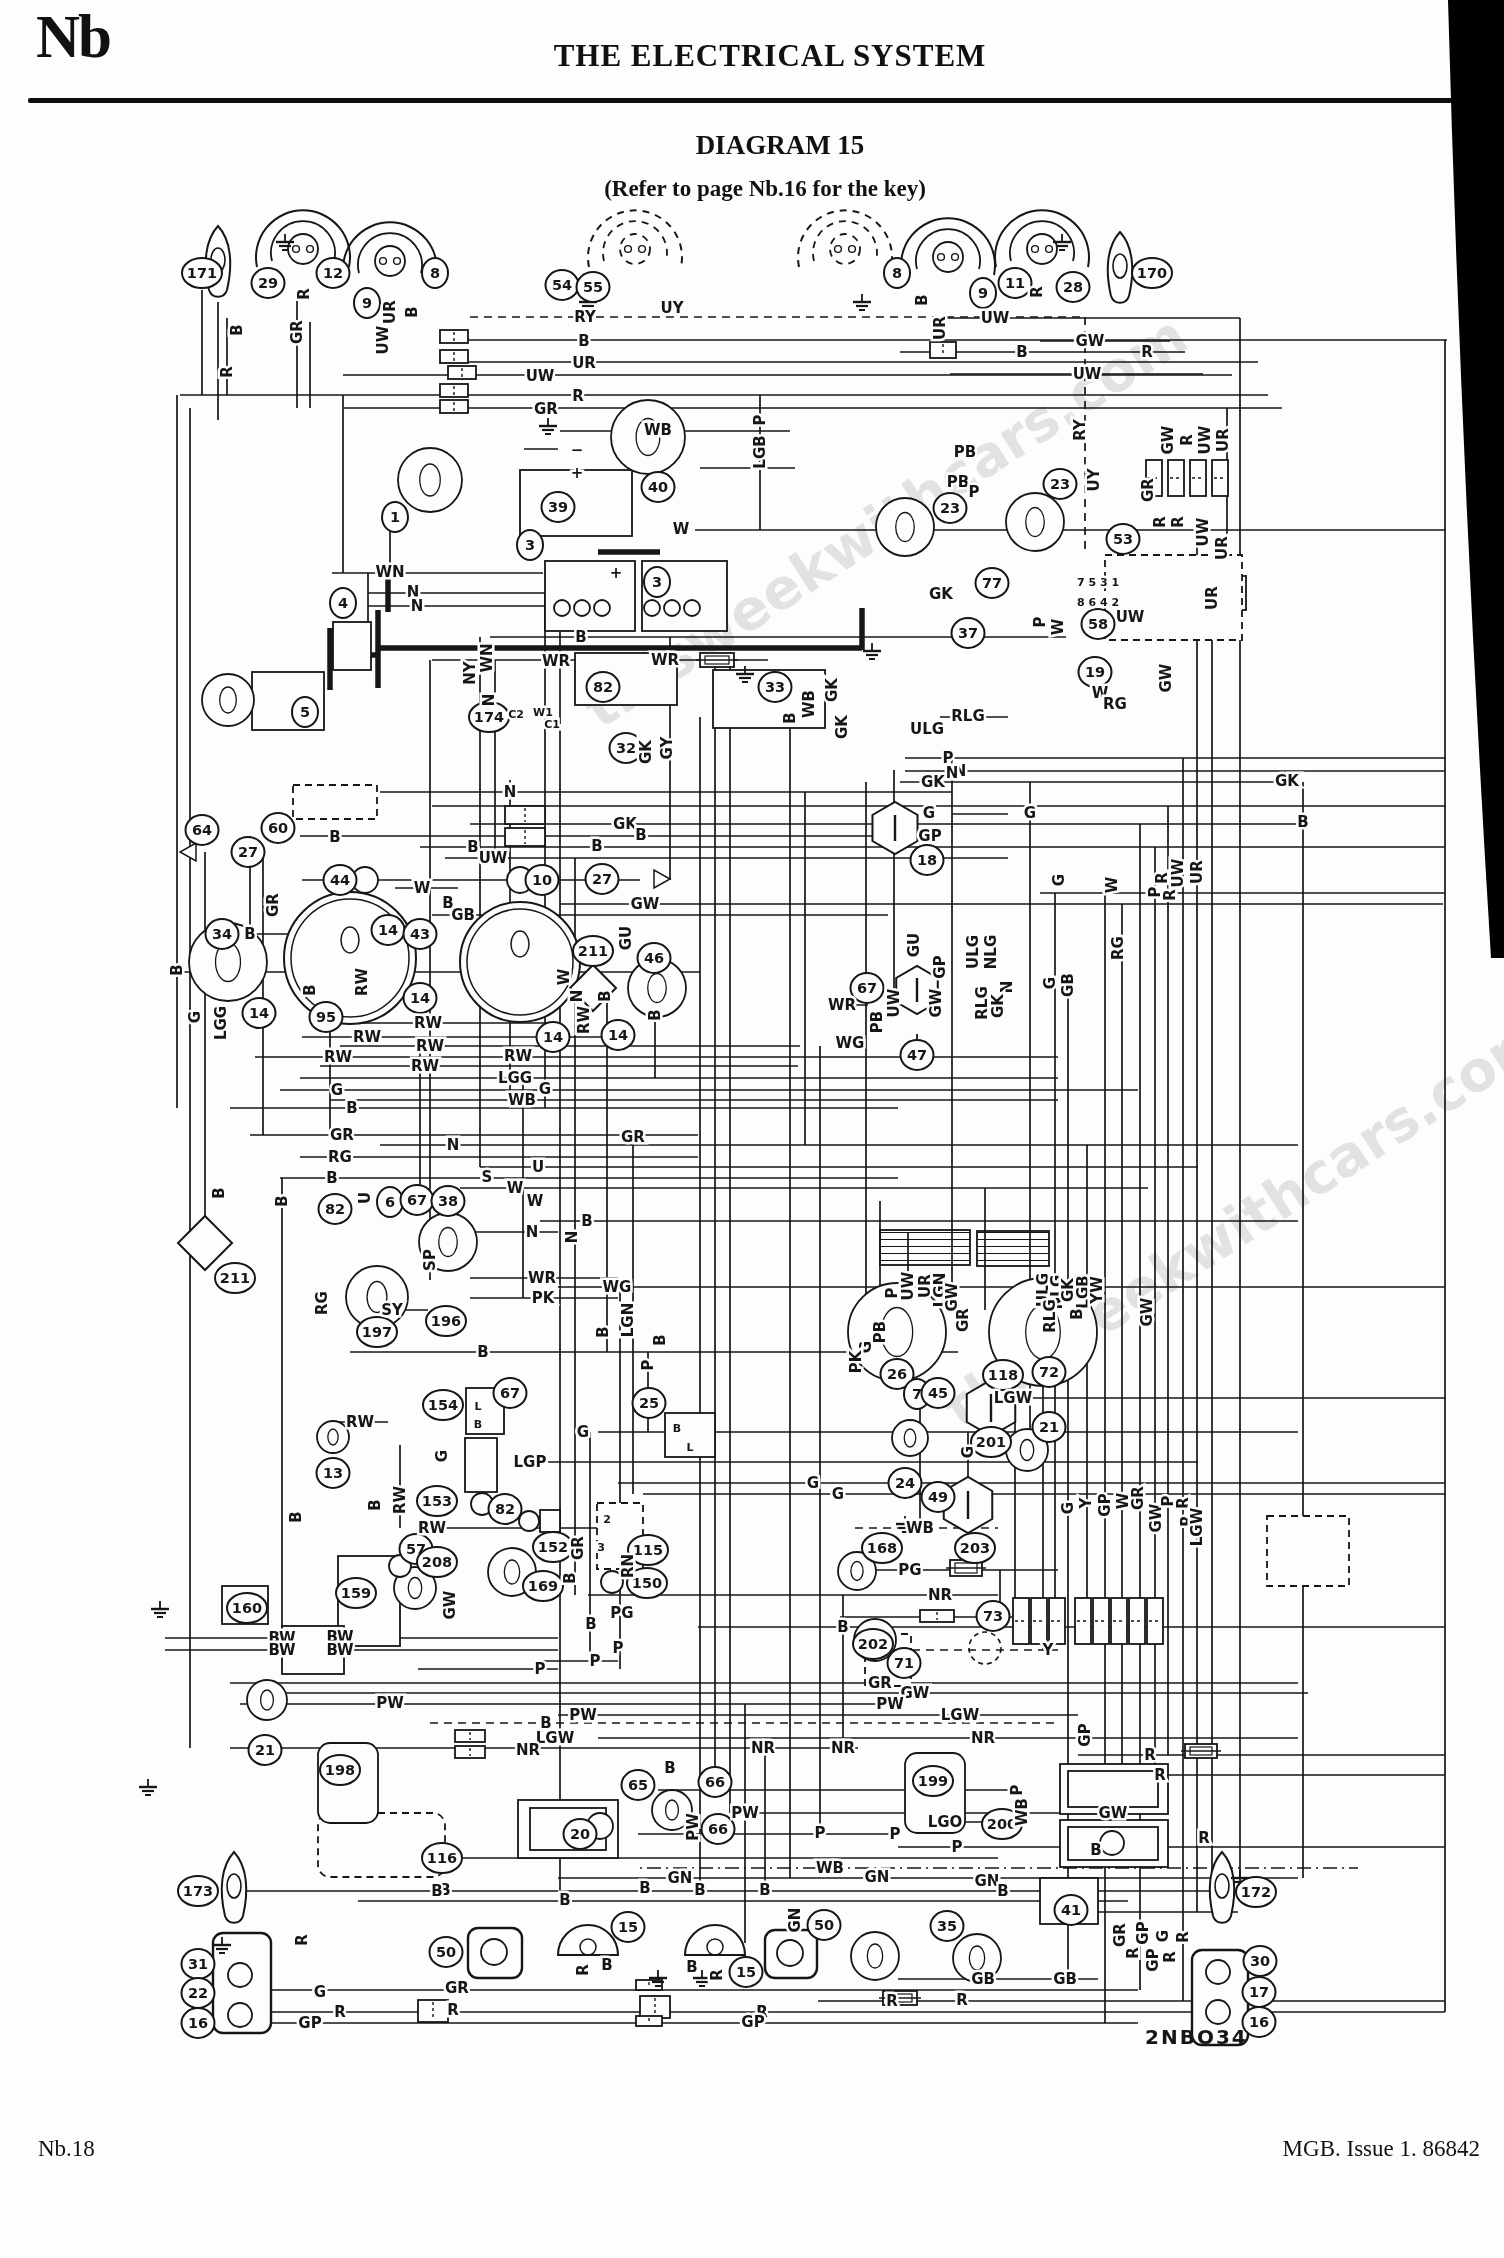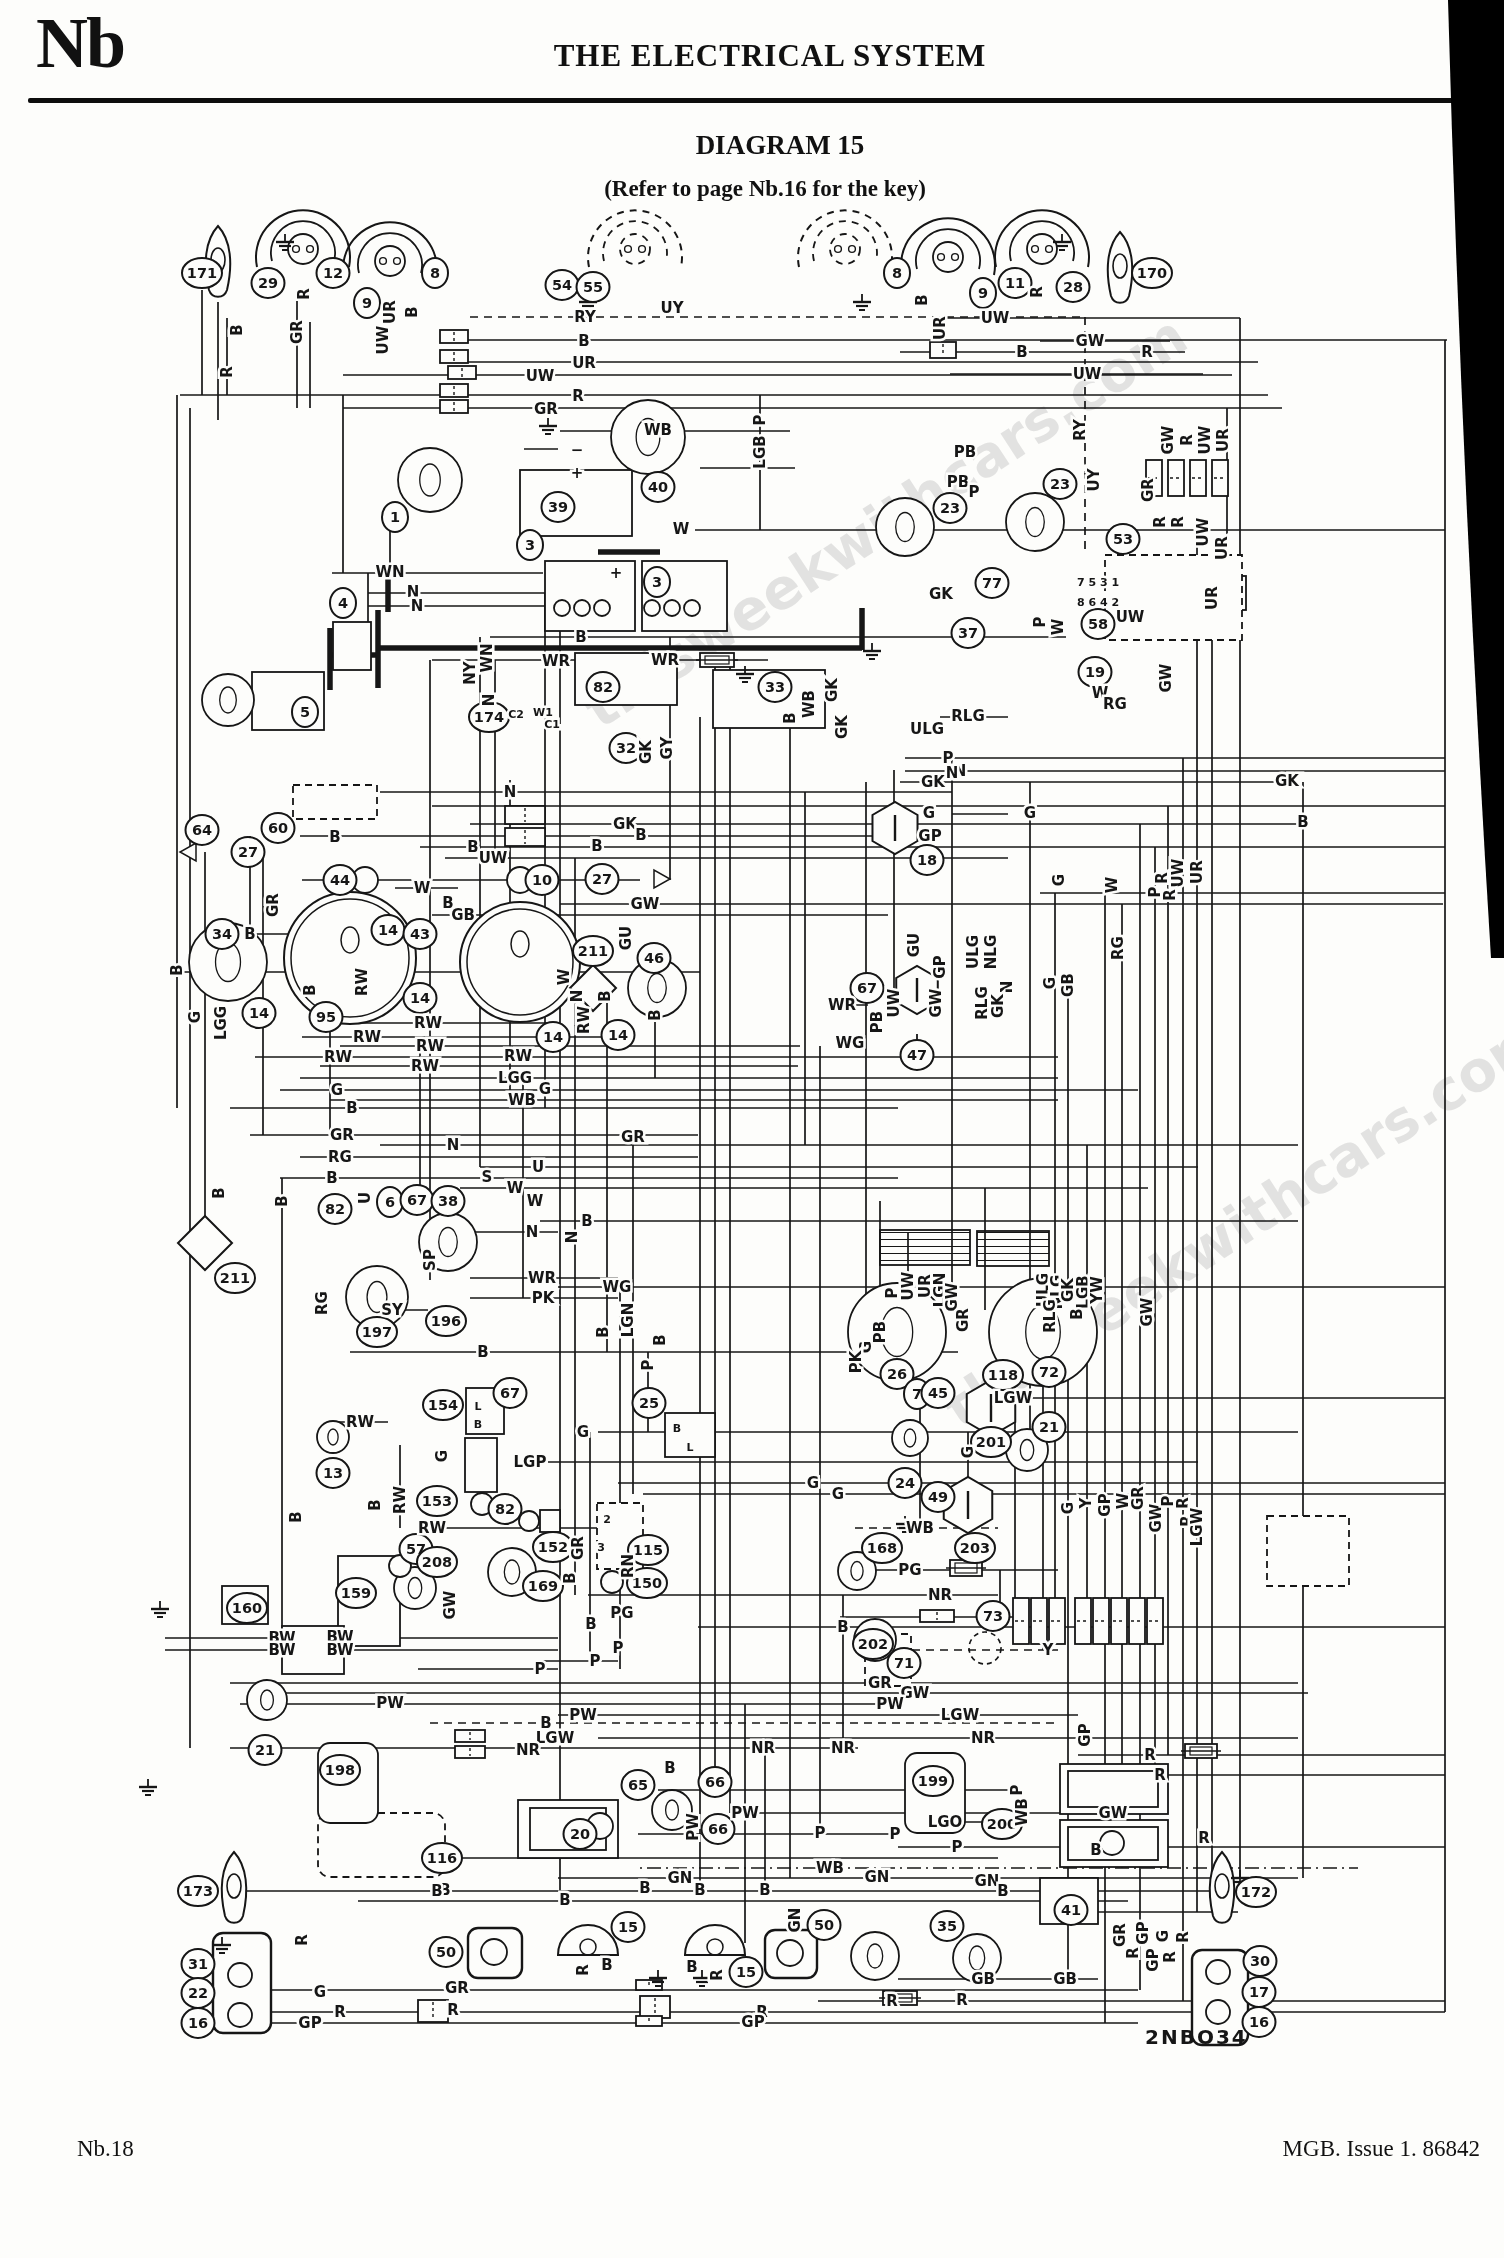--- a/index.html
+++ b/index.html
@@ -1,25 +1,25 @@
 <!DOCTYPE html>
 <html><head>
 <meta charset="utf-8">
 <style>
   html,body{margin:0;padding:0;background:#888;}
   .page{position:relative;width:1504px;height:2258px;background:#fdfdfb;margin:0 auto;overflow:hidden;
         font-family:"Liberation Serif", serif;color:#111;}
-  .logo{position:absolute;left:36px;top:2px;font-size:72px;font-weight:bold;letter-spacing:-2px;
+  .logo{position:absolute;left:36px;top:2px;font-size:61px;font-weight:bold;letter-spacing:-2px;
         font-family:"Liberation Serif",serif;}
   .title{position:absolute;left:0;top:38px;width:1540px;text-align:center;font-size:31px;font-weight:bold;
          letter-spacing:1px;}
   .rule{position:absolute;left:28px;top:98px;width:1470px;height:5px;background:#0d0d0d;border-radius:2px;}
   .dtitle{position:absolute;left:0;top:130px;width:1560px;text-align:center;font-size:27px;font-weight:bold;}
   .dsub{position:absolute;left:0;top:176px;width:1530px;text-align:center;font-size:23px;font-weight:bold;}
-  .footL{position:absolute;left:38px;top:2136px;font-size:23px;margin-left:39px;}
+  .footL{position:absolute;left:38px;top:2136px;font-size:23px;}
   .footR{position:absolute;right:24px;top:2136px;font-size:23px;}
   svg.diag{position:absolute;left:0;top:0;}
 </style>
 </head>
 <body>
 
 <div class="page">
   <div class="logo">Nb</div>
   <div class="title">THE ELECTRICAL SYSTEM</div>
   <div class="rule"></div>

